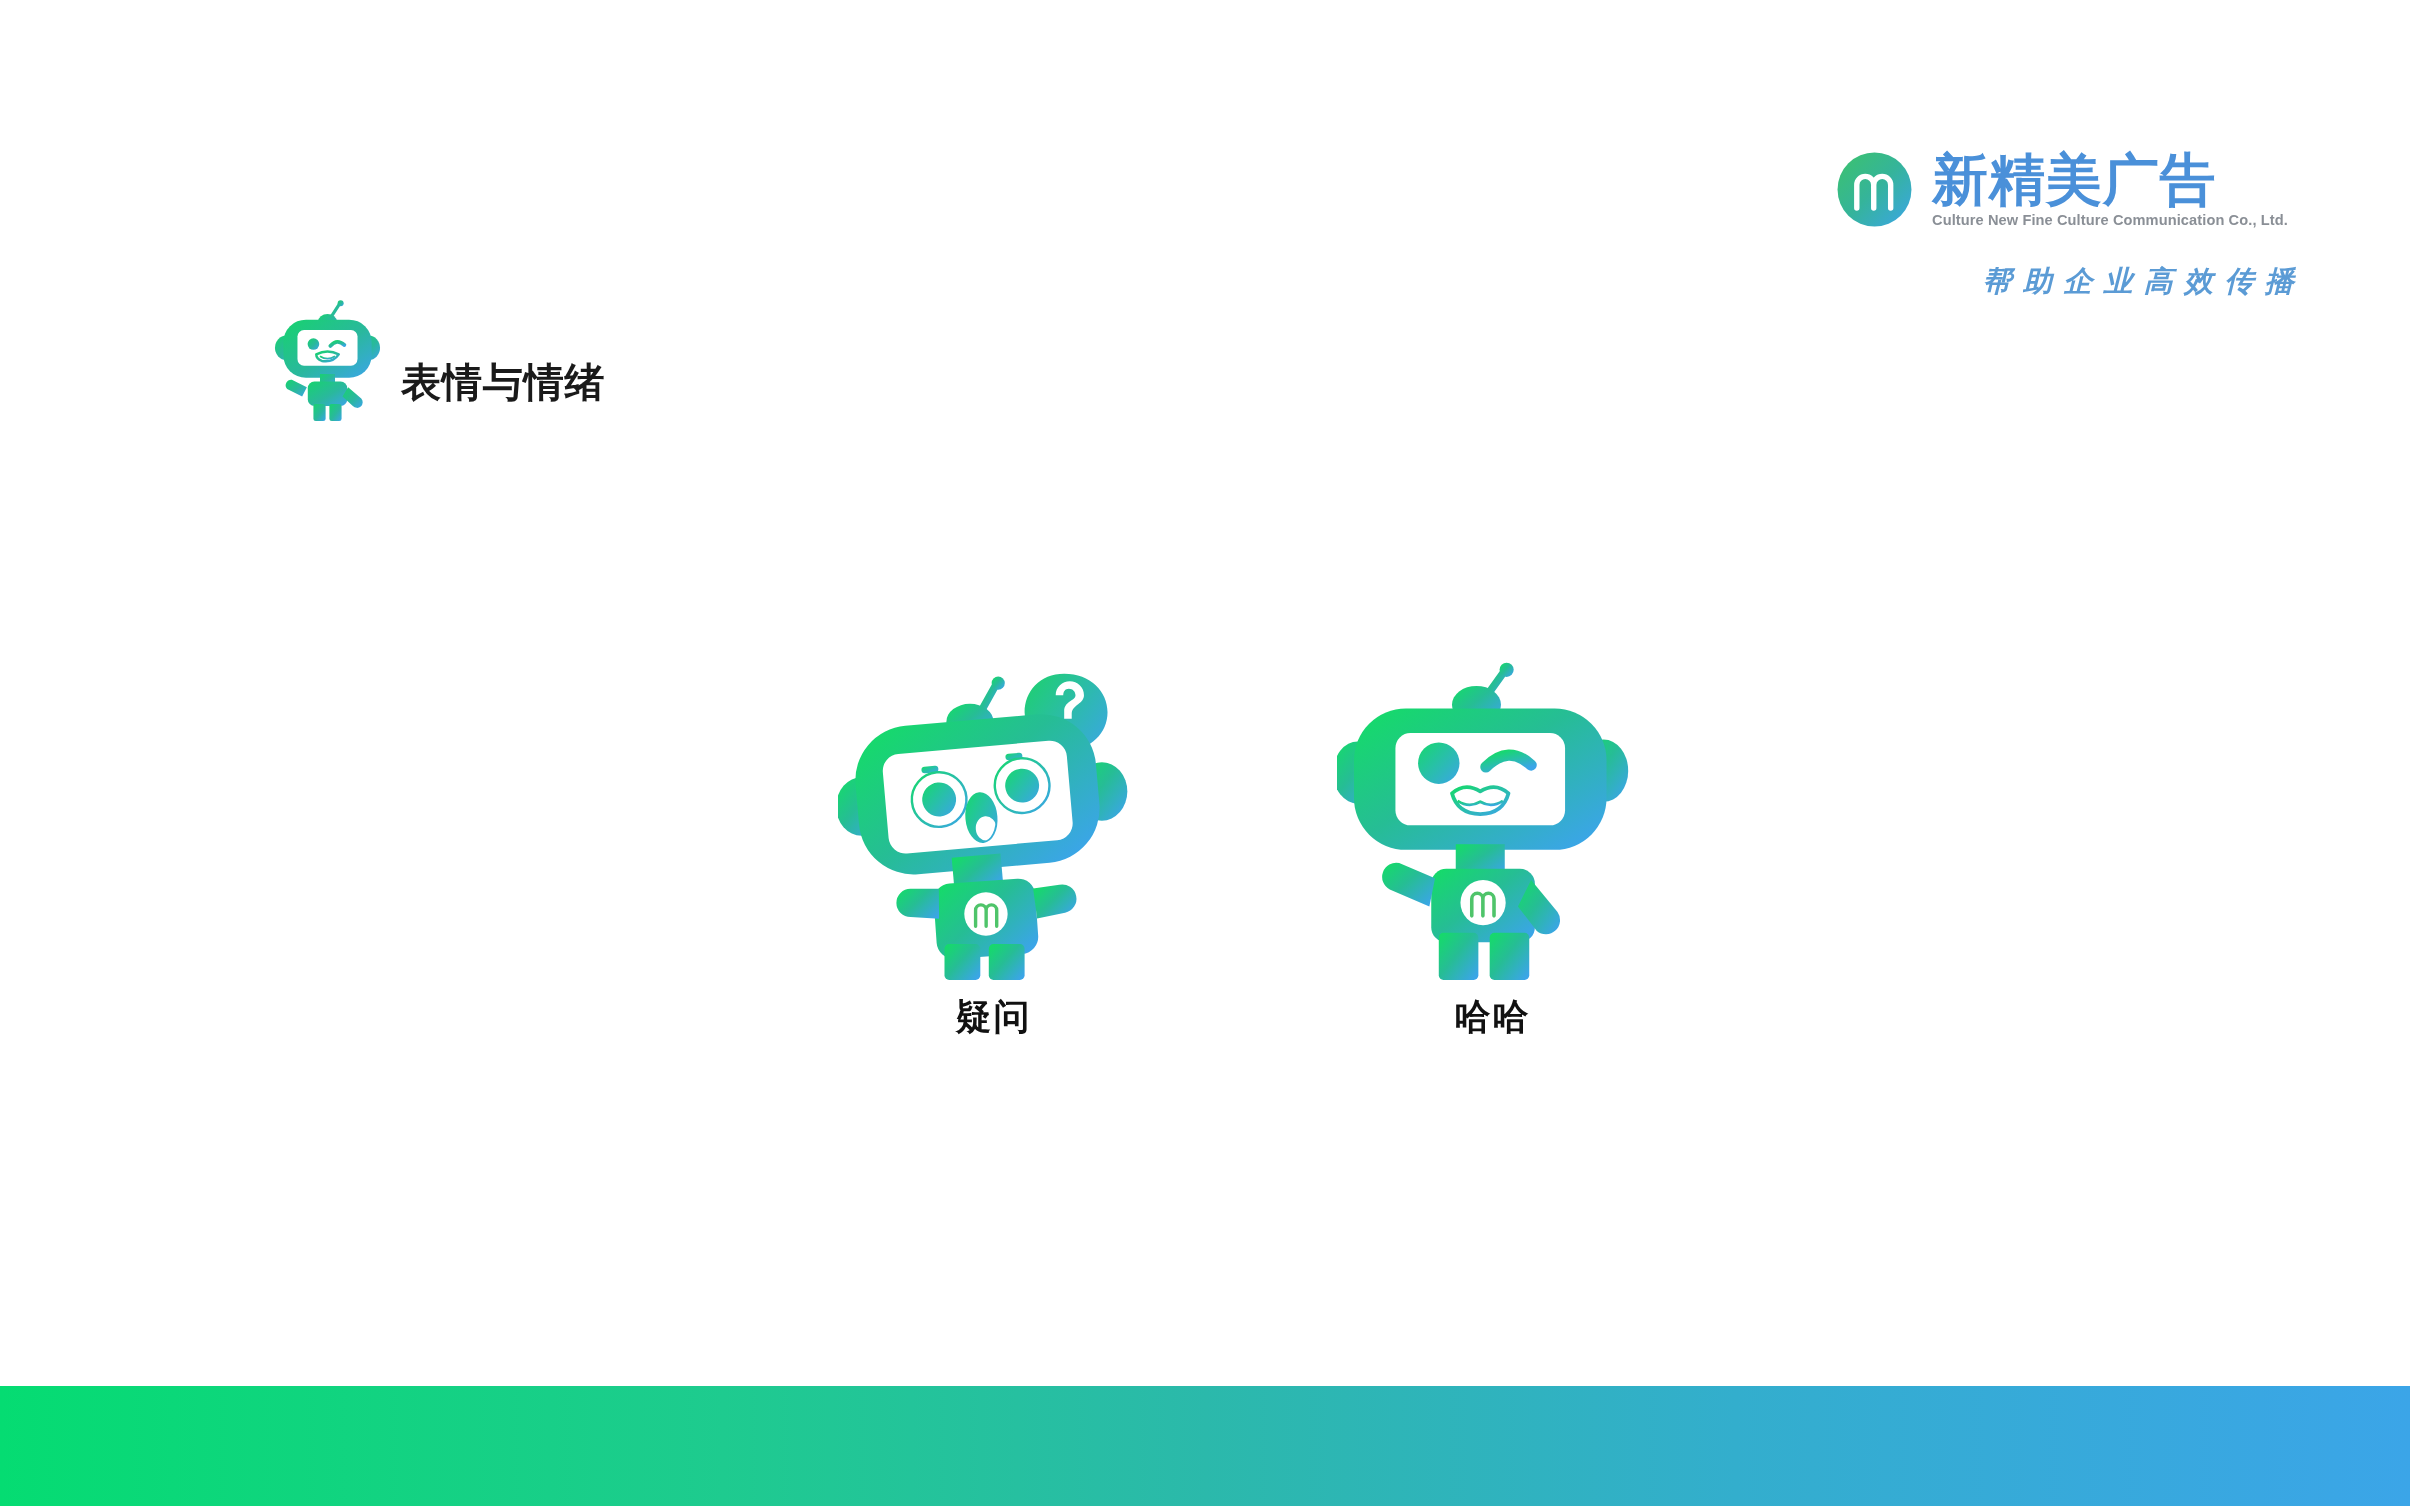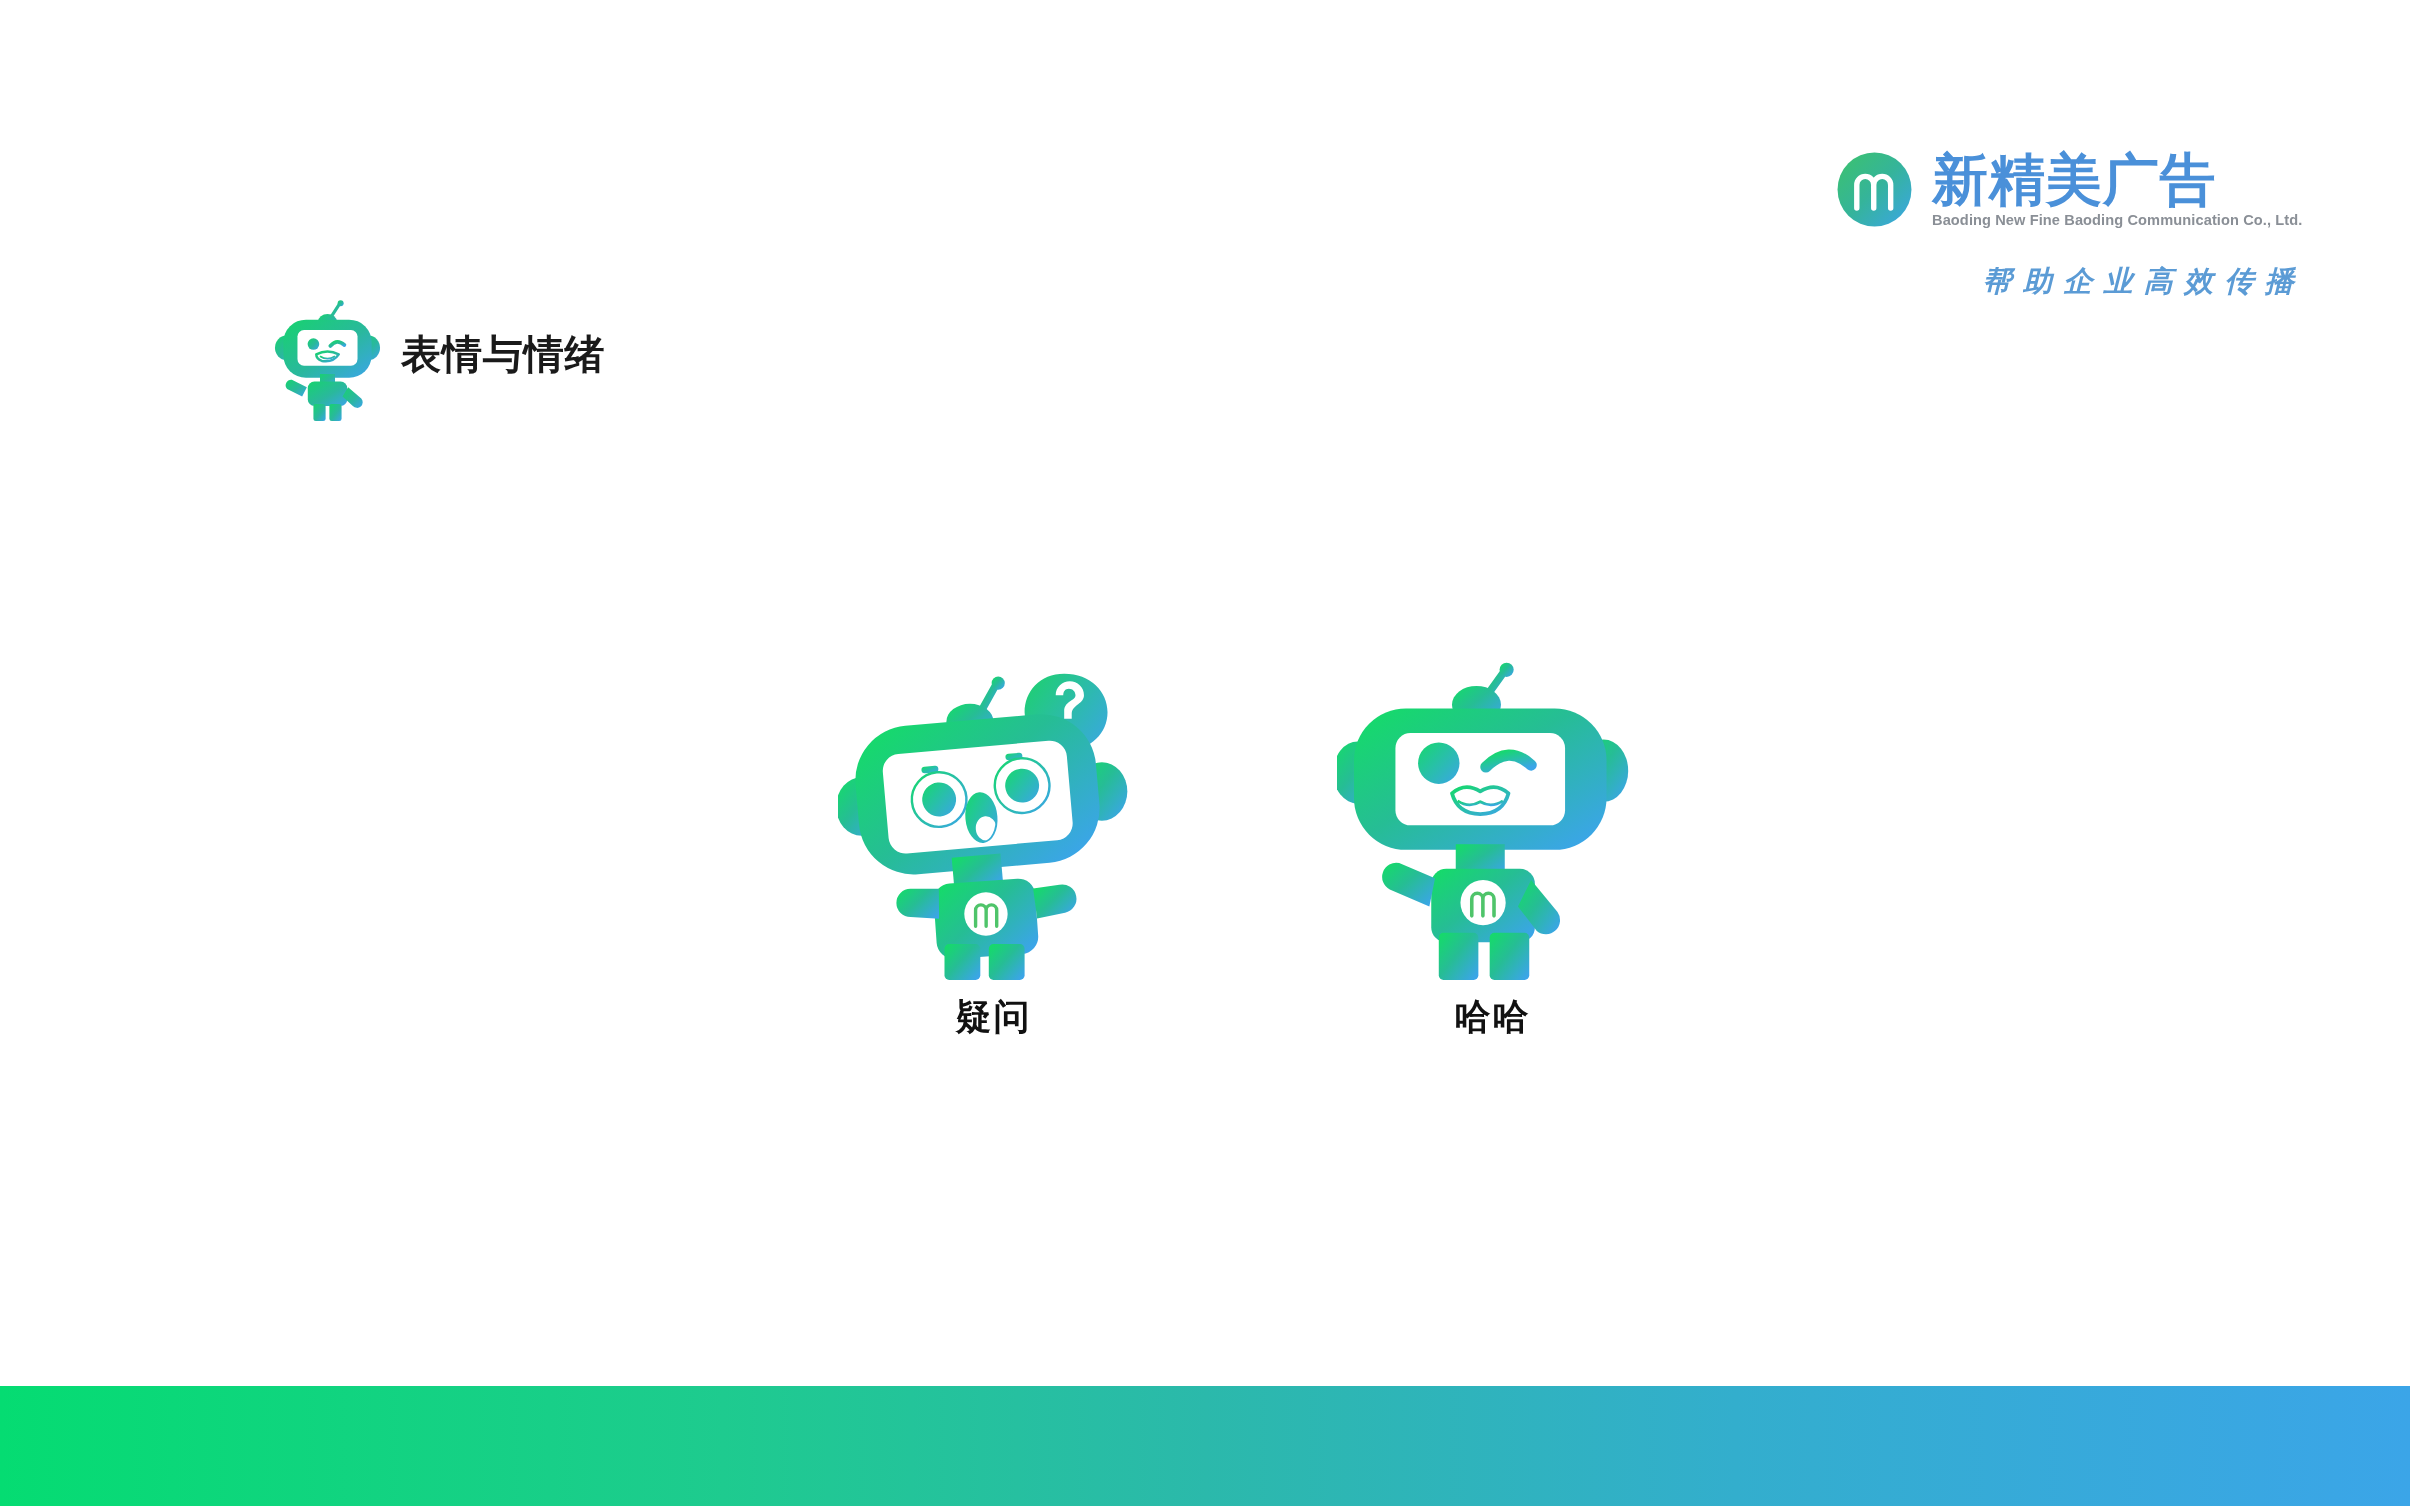--- a/index.html
+++ b/index.html
@@ -73,21 +73,21 @@
     letter-spacing: 11.3px;
     white-space: nowrap;
   }
 
   
   .section-header {
     position: absolute;
     top: 299px;
     left: 271px;
     display: flex;
-    align-items: center;
+    align-items: flex-end;
   }
   .header-mascot {
     width: 113px;
     height: 122px;
     flex: 0 0 auto;
   }
   .section-title {
     margin-left: 17px;
     margin-bottom: 11.3px;
     font-size: 40px;
@@ -148,21 +148,21 @@
           <stop offset="0%" stop-color="#3cc36b"></stop>
           <stop offset="50%" stop-color="#35b49a"></stop>
           <stop offset="100%" stop-color="#3ba5e8"></stop>
         </linearGradient>
       </defs>
       <circle cx="50" cy="50" r="48" fill="url(#brandMarkGrad)"></circle>
       <path d="M27 74 L27 44 A11 11 0 0 1 49 44 L49 74 M49 44 A11 11 0 0 1 71 44 L71 74" fill="none" stroke="#ffffff" stroke-width="7" stroke-linecap="round" stroke-linejoin="round"></path>
     </svg>
     <div class="brand-text-block">
       <div class="brand-name">新精美广告</div>
-      <div class="brand-sub">Baoding New Fine Baoding Communication Co., Ltd.</div>
+      <div class="brand-sub">Culture New Fine Culture Communication Co., Ltd.</div>
     </div>
   </div>
   <div class="brand-tagline">帮助企业高效传播</div>
 </div>
 
 <div class="section-header">
   <svg class="header-mascot" viewBox="0 0 120 130">
     <defs>
       <linearGradient id="hdrGrad" x1="0%" y1="0%" x2="100%" y2="100%">
         <stop offset="0%" stop-color="#17d36e"></stop>

